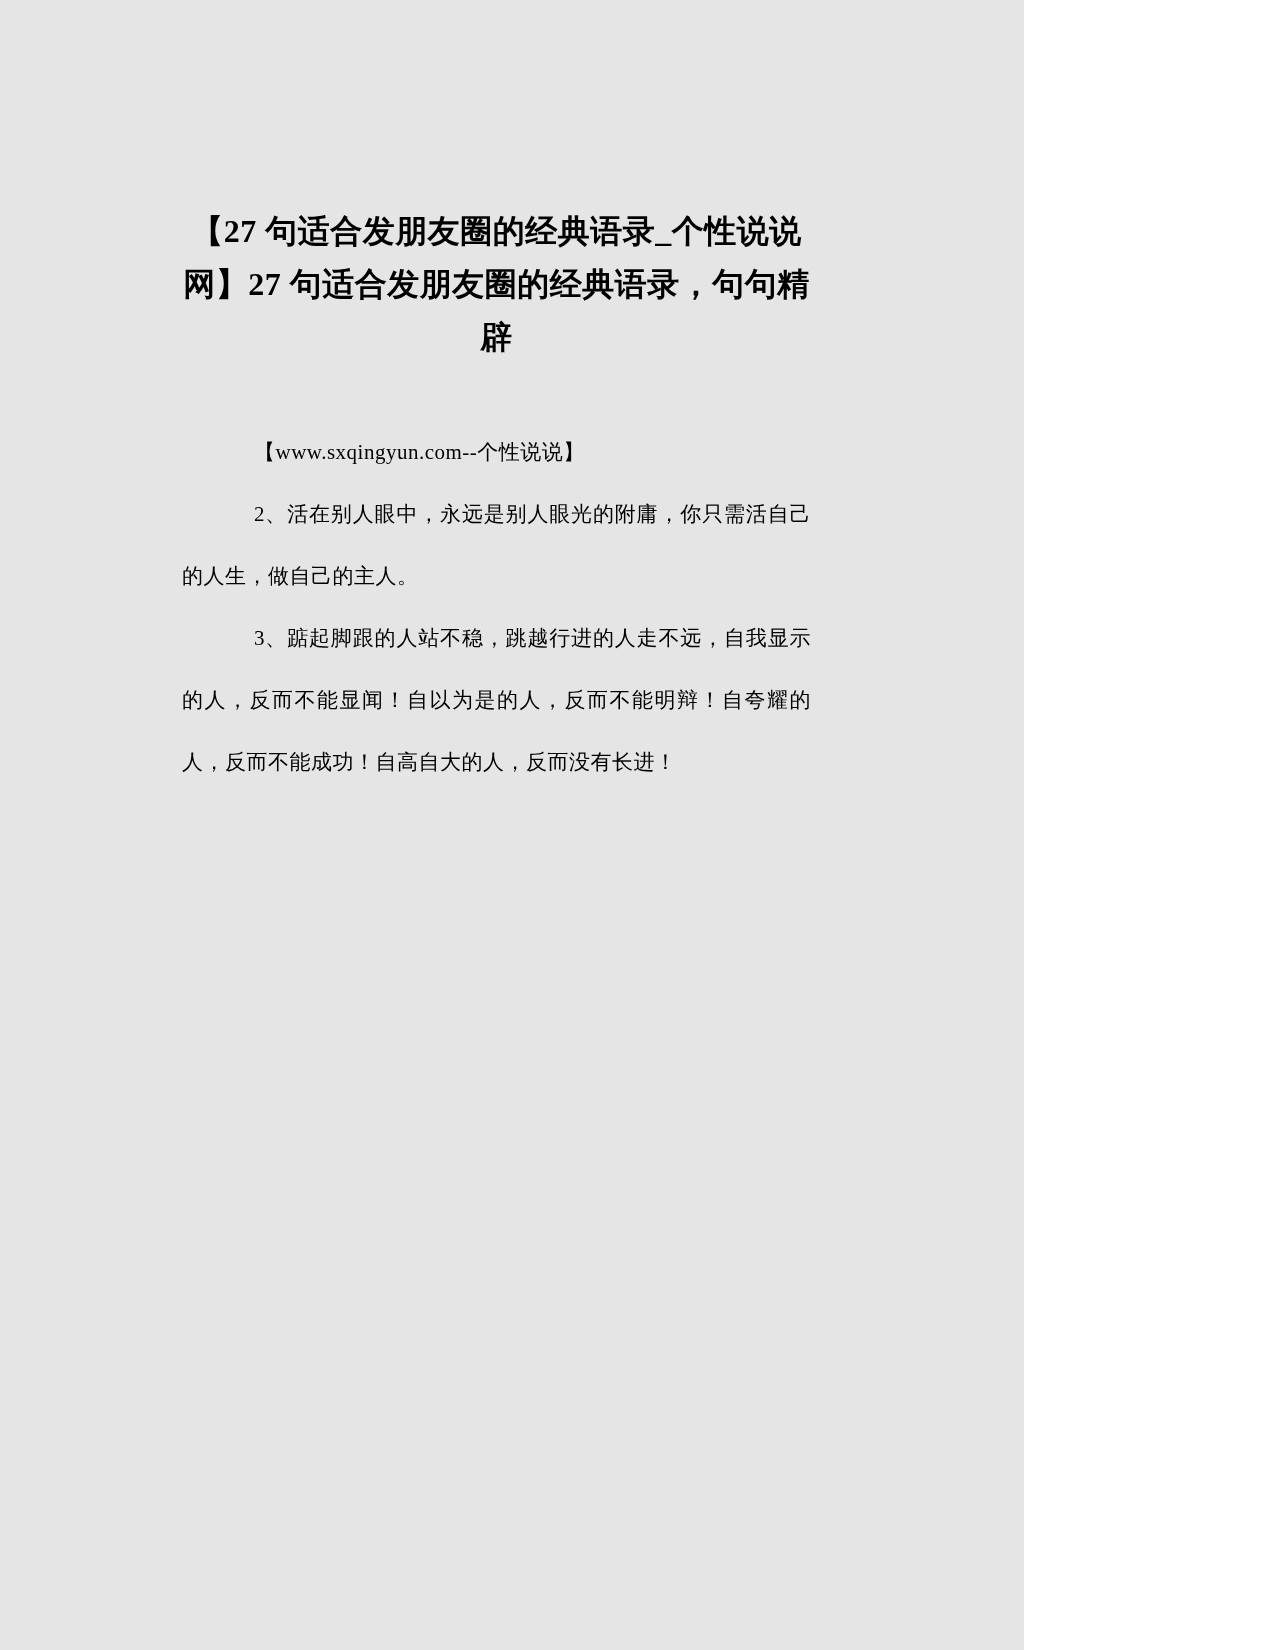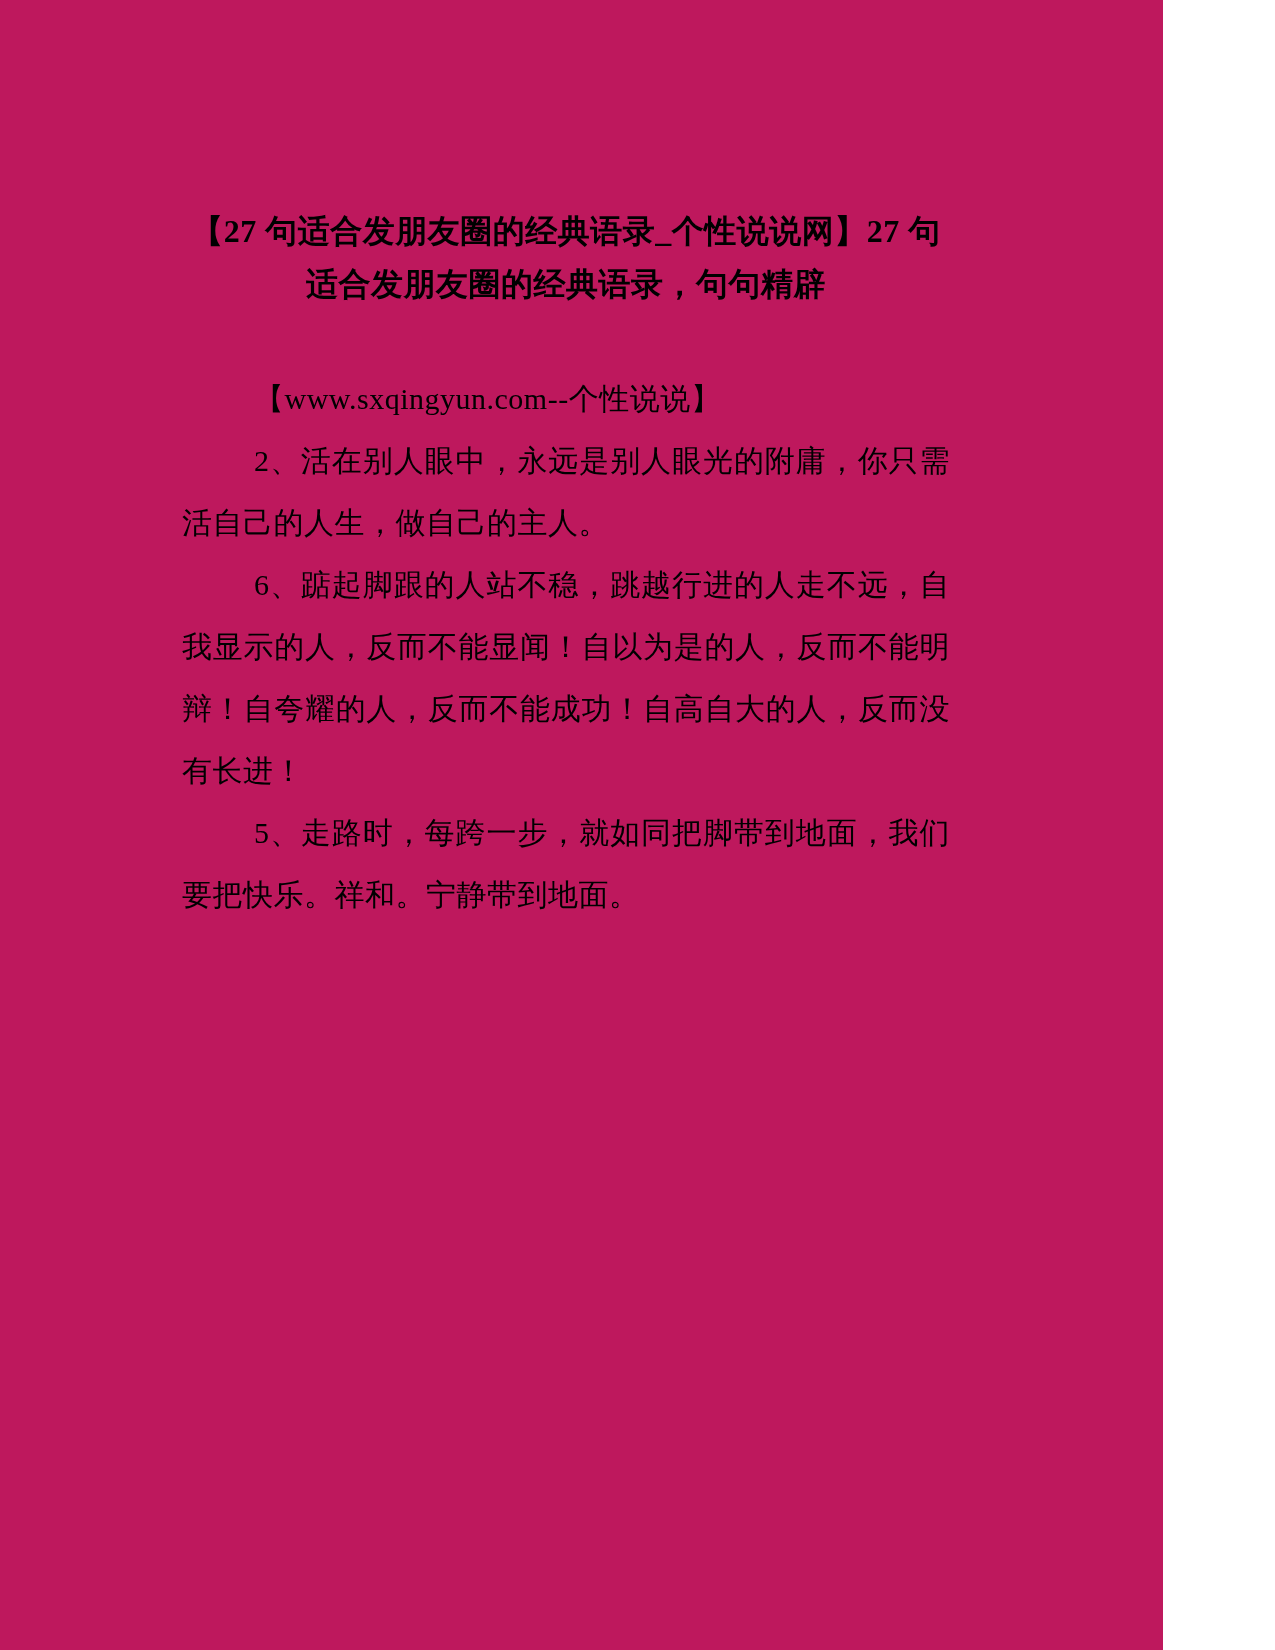--- a/index.html
+++ b/index.html
@@ -11,38 +11,38 @@
     width: 1275px;
     height: 1650px;
     position: relative;
     font-family: "Liberation Serif", "DejaVu Serif", serif;
     color: #000000;
     overflow: hidden;
   }
   .page {
     position: absolute;
     top: 0; left: 0;
-    width: 1163px;
+    width: 1024px;
     height: 1650px;
-    background: #be185d;
+    background: #e5e5e5;
   }
   .content-area {
     margin-left: 182px;
     margin-right: 213px; 
   }
   .doc-title {
     font-size: 32px;
     line-height: 53px;
     font-weight: bold;
     text-align: center;
     margin: 205px 0 57px 0;
     letter-spacing: 0.5px;
   }
   p.body-par {
-    font-size: 30px;
+    font-size: 21px;
     line-height: 62px;
     margin: 0;
     text-align: justify;
     text-indent: 72px;
     letter-spacing: 0.5px;
     word-break: break-all;
   }
   p.source-par {
     text-align: left;
   }
@@ -53,20 +53,19 @@
 <div class="page">
   <div class="content-area">
 
     <h1 class="doc-title">【27 句适合发朋友圈的经典语录_个性说说网】27 句适合发朋友圈的经典语录，句句精辟</h1>
 
     <p class="body-par source-par">【www.sxqingyun.com--个性说说】</p>
 
 
     <p class="body-par">2、活在别人眼中，永远是别人眼光的附庸，你只需活自己的人生，做自己的主人。</p>
 
-    <p class="body-par">6、踮起脚跟的人站不稳，跳越行进的人走不远，自我显示的人，反而不能显闻！自以为是的人，反而不能明辩！自夸耀的人，反而不能成功！自高自大的人，反而没有长进！</p>
+    <p class="body-par">3、踮起脚跟的人站不稳，跳越行进的人走不远，自我显示的人，反而不能显闻！自以为是的人，反而不能明辩！自夸耀的人，反而不能成功！自高自大的人，反而没有长进！</p>
 
 
-    <p class="body-par">5、走路时，每跨一步，就如同把脚带到地面，我们要把快乐。祥和。宁静带到地面。</p>
 
 
   </div>
 </div>
 
 </body></html>

